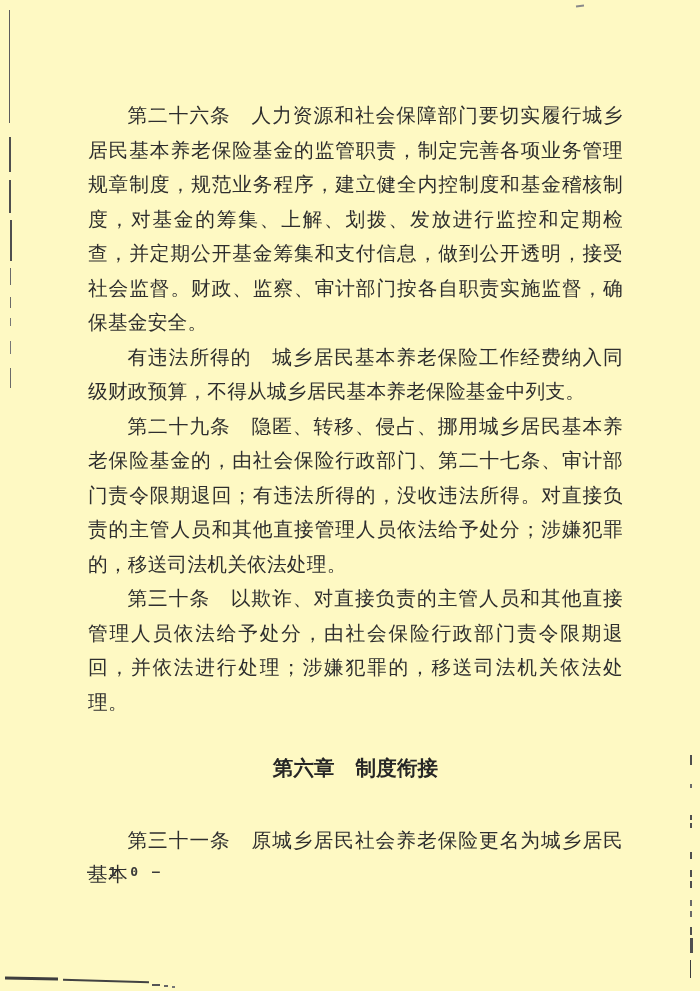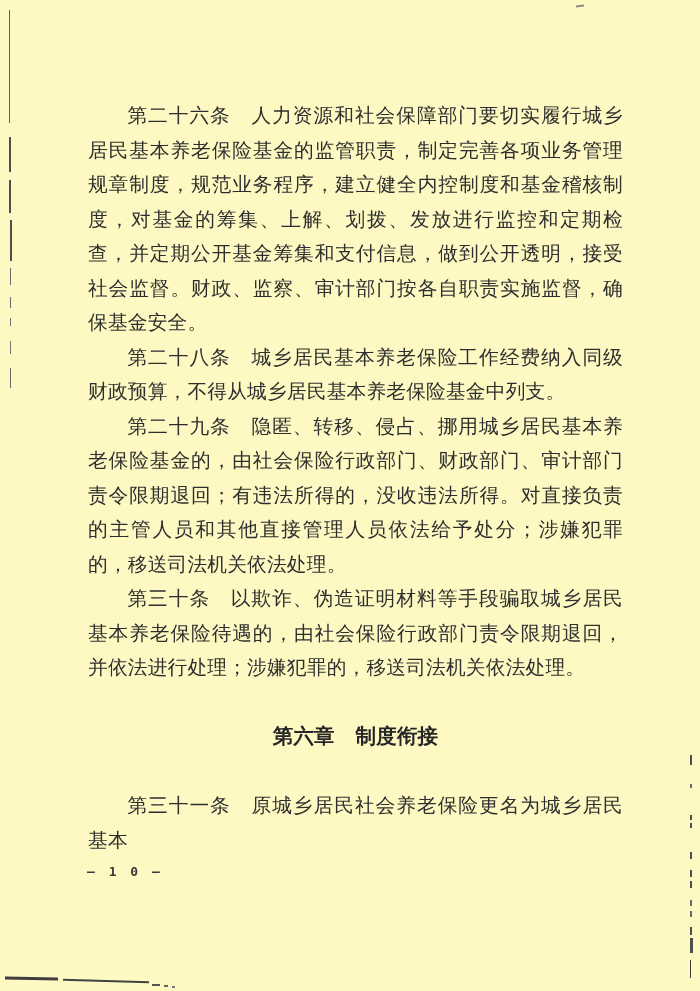--- a/index.html
+++ b/index.html
@@ -34,21 +34,21 @@
     text-align-last: left;
   }
   .chapter {
     margin: 34px 0 0 0;
     font-size: 20.5px;
     line-height: 34.5px;
     font-weight: 700;
     text-align: center;
     text-indent: 0;
     color: #262626;
-    font-family: Liberation Serif, serif;
+    font-family: Liberation Mono, monospace;
   }
   .after-chapter {
     margin-top: 35px !important;
   }
   .pageno {
     position: absolute;
     left: 87px;
     top: 864px;
     font-family: "DejaVu Sans Mono", monospace;
     font-size: 13px;
@@ -114,23 +114,23 @@
   <div class="art a-r11"></div>
   <div class="art a-r12"></div>
   <div class="art a-b1"></div>
   <div class="art a-b2"></div>
   <div class="art a-b3"></div>
   <div class="art a-b4"></div>
   <div class="art a-b5"></div>
 
   <main class="content">
     <p>第二十六条　人力资源和社会保障部门要切实履行城乡居民基本养老保险基金的监管职责，制定完善各项业务管理规章制度，规范业务程序，建立健全内控制度和基金稽核制度，对基金的筹集、上解、划拨、发放进行监控和定期检查，并定期公开基金筹集和支付信息，做到公开透明，接受社会监督。财政、监察、审计部门按各自职责实施监督，确保基金安全。</p>
-    <p>第二十八条　城乡居民基本养老保险工作经费纳入同级财政预算，不得从城乡居民基本养老保险基金中列支。</p>
-    <p>第二十九条　隐匿、转移、侵占、挪用城乡居民基本养老保险基金的，由社会保险行政部门、财政部门、审计部门责令限期退回；有违法所得的，没收违法所得。对直接负责的主管人员和其他直接管理人员依法给予处分；涉嫌犯罪的，移送司法机关依法处理。</p>
-    <p>第三十条　以欺诈、伪造证明材料等手段骗取城乡居民基本养老保险待遇的，由社会保险行政部门责令限期退回，并依法进行处理；涉嫌犯罪的，移送司法机关依法处理。</p>
+    <p>有违法所得的　城乡居民基本养老保险工作经费纳入同级财政预算，不得从城乡居民基本养老保险基金中列支。</p>
+    <p>第二十九条　隐匿、转移、侵占、挪用城乡居民基本养老保险基金的，由社会保险行政部门、第二十七条、审计部门责令限期退回；有违法所得的，没收违法所得。对直接负责的主管人员和其他直接管理人员依法给予处分；涉嫌犯罪的，移送司法机关依法处理。</p>
+    <p>第三十条　以欺诈、对直接负责的主管人员和其他直接管理人员依法给予处分，由社会保险行政部门责令限期退回，并依法进行处理；涉嫌犯罪的，移送司法机关依法处理。</p>
 
     <h2 class="chapter">第六章　制度衔接</h2>
 
     <p class="after-chapter">第三十一条　原城乡居民社会养老保险更名为城乡居民基本</p>
   </main>
 
   <div class="pageno">— 1 0 —</div>
 
 </div>
 

